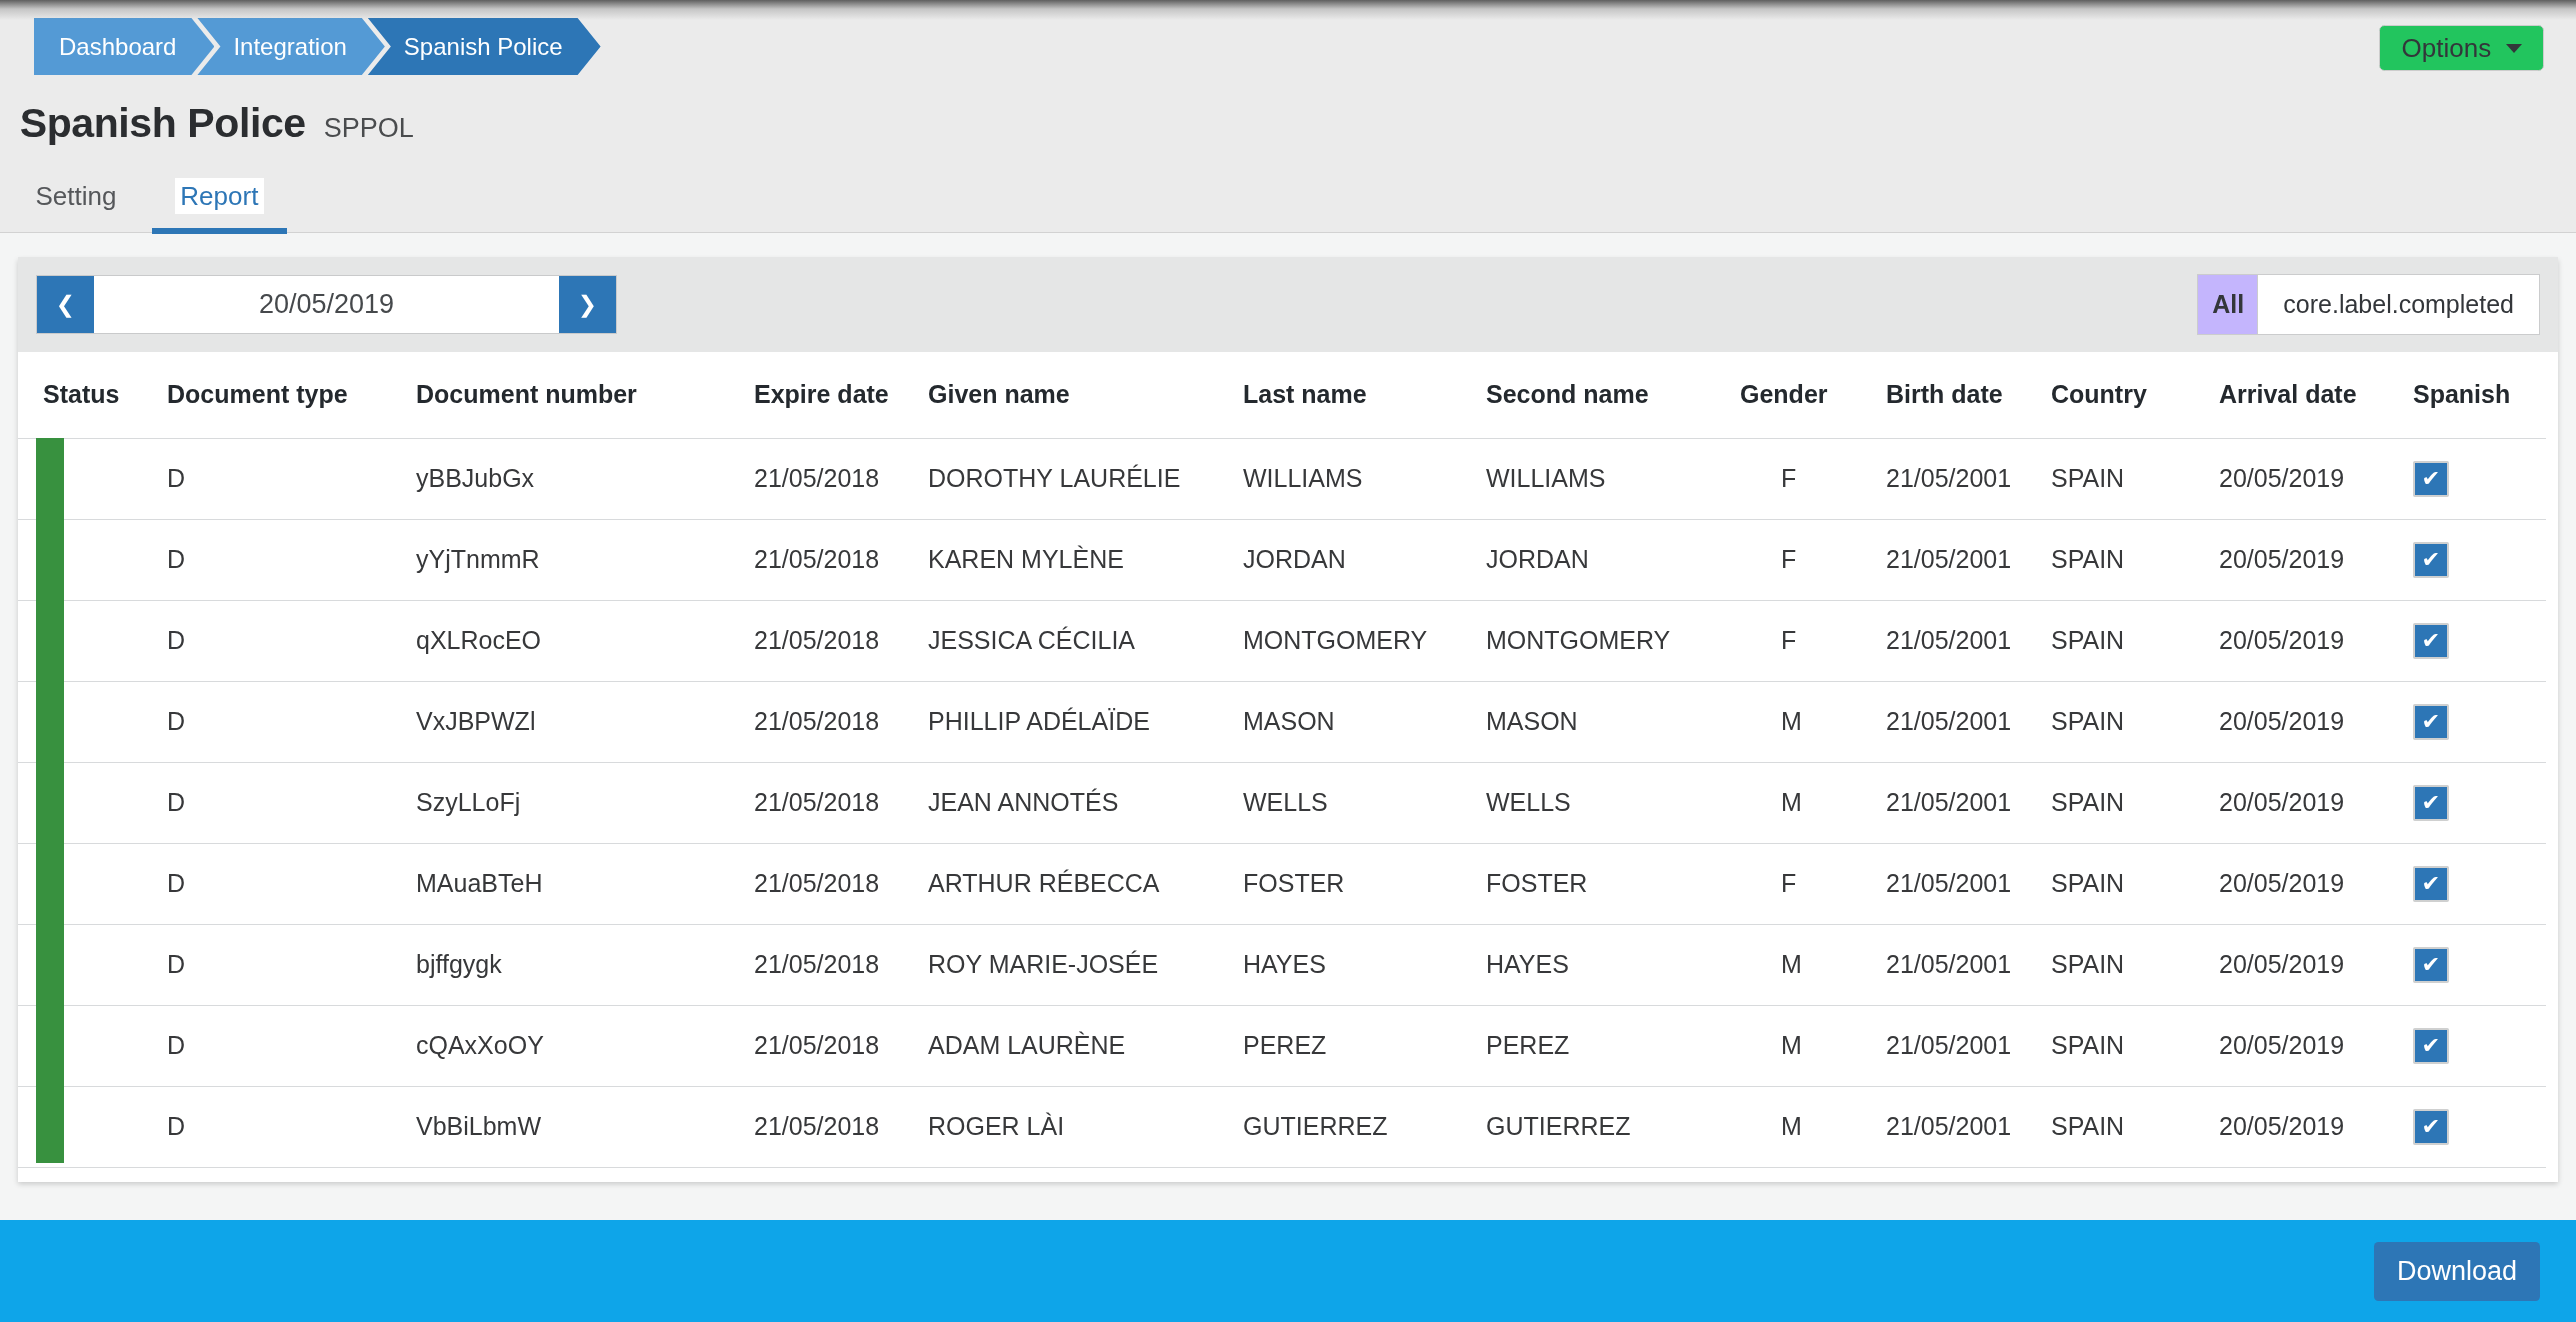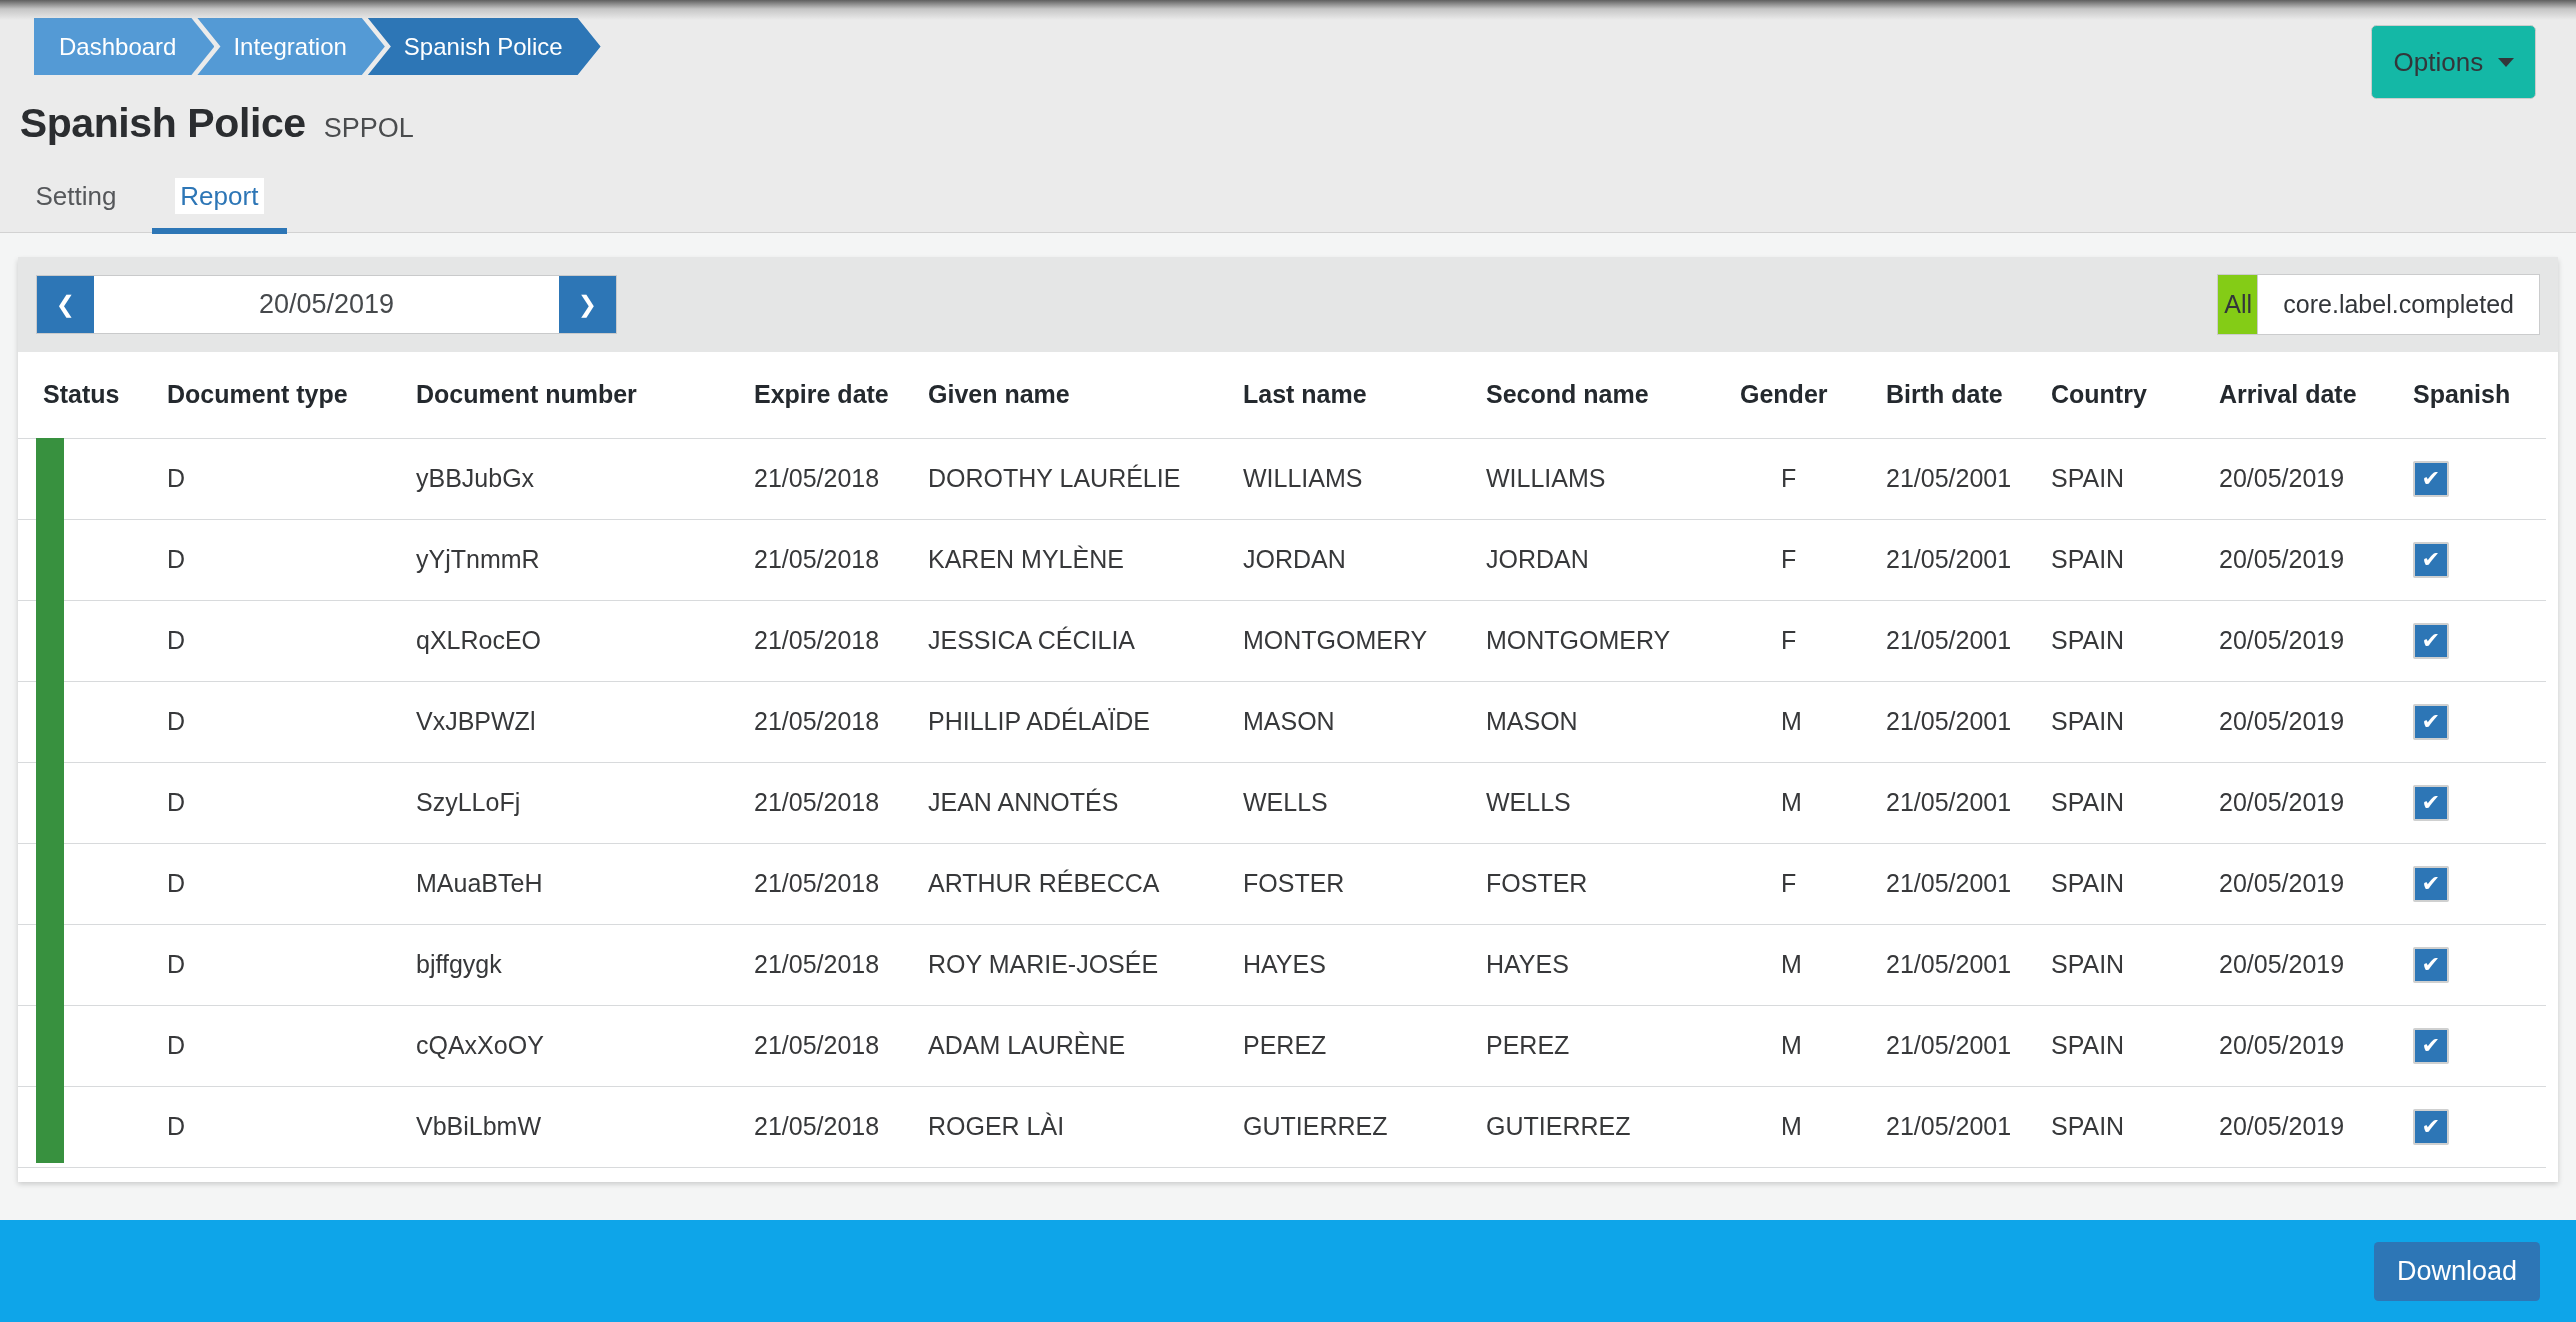--- a/index.html
+++ b/index.html
@@ -31,22 +31,22 @@
     background: var(--accent-light);
     padding: 0 38px 0 36px;
     clip-path: polygon(0 0, calc(100% - 23px) 0, 100% 50%, calc(100% - 23px) 100%, 0 100%, 23px 50%);
     cursor: pointer; white-space: nowrap;
   }
   .crumb:first-child { clip-path: polygon(0 0, calc(100% - 23px) 0, 100% 50%, calc(100% - 23px) 100%, 0 100%); padding-left: 25px; }
   .crumb + .crumb { margin-left: -17px; }
   .crumb.active { background: var(--accent); }
 
   .options-btn {
-    position: absolute; top: 25px; right: 40px; height: 74px;
-    background: #14b8a6; border: 1.8px solid #ccc; border-radius: 5.4px;
+    position: absolute; top: 25px; right: 32px; height: 46px;
+    background: #22c55e; border: 1.8px solid #ccc; border-radius: 5.4px;
     font-size: 26px; color: #33363a; padding: 0 21.5px;
     display: flex; align-items: center; cursor: pointer;
     font-family: inherit;
   }
   .caret-down {
     display: inline-block; margin-left: 14.3px; width: 0; height: 0;
     border-left: 8px solid transparent; border-right: 8px solid transparent;
     border-top: 9px solid #33363a;
   }
 
@@ -79,21 +79,21 @@
   .date-input {
     width: 465px; height: 57px; border: none; background: #fff;
     text-align: center; font-size: 27px; color: #46494c; font-family: inherit;
   }
   .filter-group { display: flex; }
   .filter-btn {
     height: 61px; background: #fff; border: 1.8px solid #cbcccd;
     font-size: 25px; color: #33363a; padding: 0 25px; margin-left: -1.8px;
     cursor: pointer; font-family: inherit; white-space: nowrap;
   }
-  .filter-btn.active { background: #84cc16; padding: 0 6px; }
+  .filter-btn.active { background: #c4b5fd; padding: 0 14px; font-weight: bold; }
 
   .table-wrap { position: relative; padding-bottom: 14.3px; }
   table { width: 2528px; border-collapse: collapse; table-layout: fixed; }
   thead th {
     height: 86px; text-align: left; vertical-align: middle;
     font-size: 25px; font-weight: bold; color: #24292e;
     border-bottom: 1.8px solid #d8dadc; white-space: nowrap;
   }
   tbody td {
     height: 81px; vertical-align: middle; font-size: 25px; color: #37383a;

